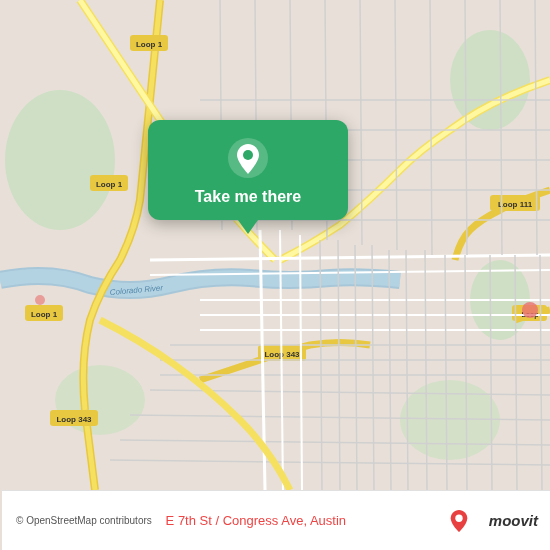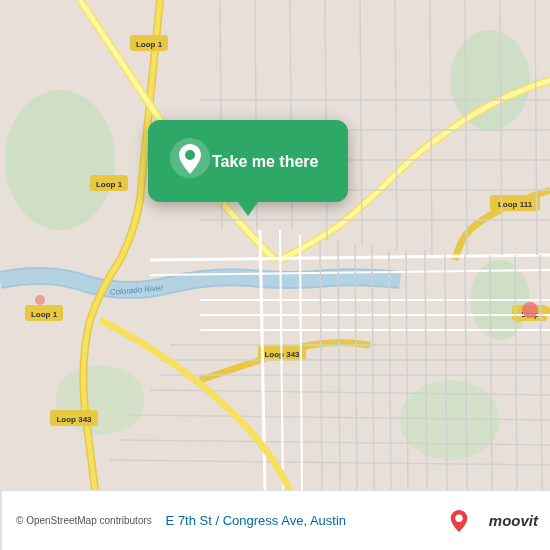--- a/index.html
+++ b/index.html
@@ -22,21 +22,21 @@
 
     
     #popup-card {
       position: absolute;
       top: 120px;
       left: 148px;
       width: 200px;
       background: #2ea866;
       border-radius: 12px;
       display: flex;
-      flex-direction: row;
+      flex-direction: column;
       align-items: center;
       padding: 16px 20px 14px;
       box-shadow: 0 4px 16px rgba(0,0,0,0.3);
       z-index: 10;
     }
 
     #popup-card::after {
       content: '';
       position: absolute;
       bottom: -14px;
@@ -78,21 +78,21 @@
     }
 
     .copyright-text {
       font-size: 10px;
       color: #555;
       flex: 1;
     }
 
     .location-text {
       font-size: 13px;
-      color: #0369a1;
+      color: #ef4444;
       font-weight: 500;
       margin-left: 8px;
       flex: 2;
     }
 
     .moovit-logo {
       display: flex;
       align-items: center;
       gap: 20px;
       margin-left: auto;

